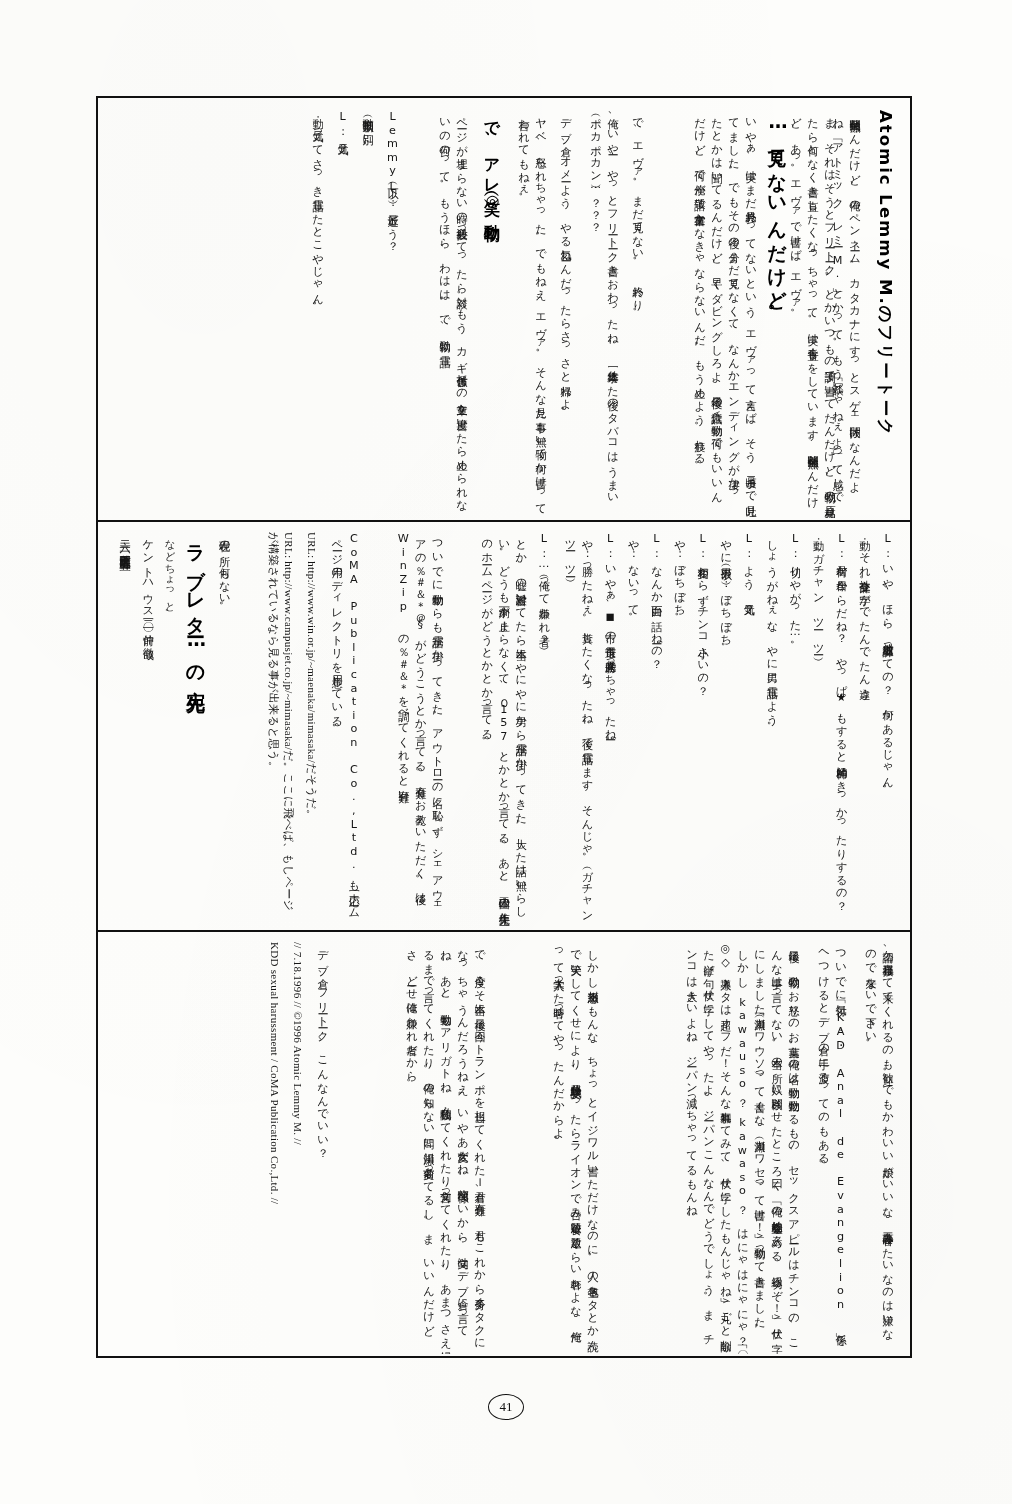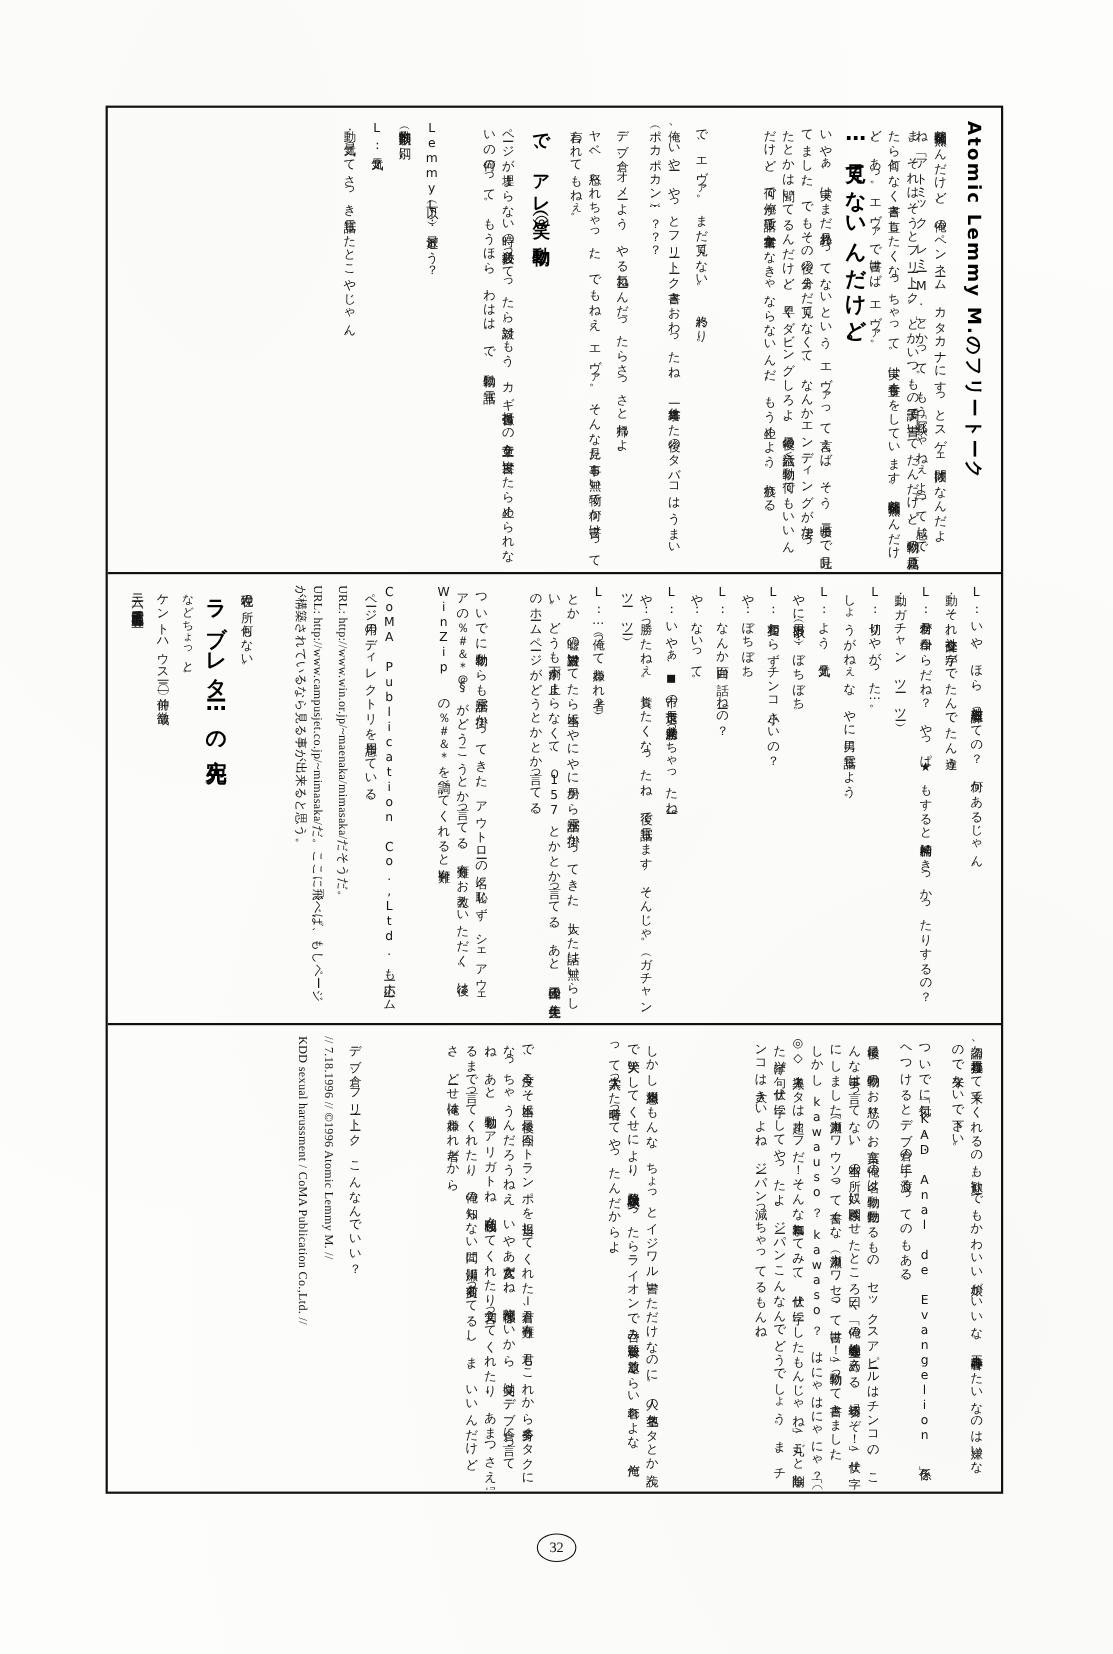--- a/index.html
+++ b/index.html
@@ -197,14 +197,14 @@
     <div class="vcol" style="width:44px;">勿論、直接尋ねて来てくれるのも歓迎。でもかわいい娘がいいな。工藤静香みたいなのは嫌いなので来ないで下さい。</div>
     <div class="vcol" style="width:44px;">ついでに「気付 K・A・D Anal de Evangelion 係」をヘつけるとデブ倉の手に渡るってのもある。</div>
     <div class="vcol" style="width:198px;">最後に、動物のお怒りのお言葉。「俺の名は動物、動物たるもの、セックスアピールはチンコの、こんな事は言ってない。本当の所、奴に検閲させたところ曰く、「俺の社会的立場を云々める、縁切るぞ！」＞伏せ字にしました「川瀬（カワウソ）って書くな、川瀬（カワセ）って書け！」＞動物って書きました。しかし kawauso？ kawaso？　はにゃはにゃにゃ？「〇◎◇導入ネタは超オフだ！そんな事知れてみて、伏せ字にしたもんじゃね」＞丸ごと削除した挙げ句、伏せ字にしてやったよ。ジーパンこんなんでどうでしょう。ま、チンコは大きいよね。ジーパン減っちゃってるもんね。</div>
     <div class="vcol" style="width:110px;">しかし川瀬怒るもんな、ちょっとイジワル書いただけなのに。人の包茎ネタとか読んで大笑いしてくせにより、公務員試験受かったらライオンで呑み放題食い放題ぐらい奢れよな、俺だって大学入った時奢ってやったんだからよ。</div>
     <div class="vcol" style="width:154px;">で、今度こそ本当に最後。今回、トランポを担当してくれたＩ倉君、有難う。君もこれから多分オタクになっちゃうんだろうねえ。いやあ大変だね。俺関係ないから、文句はデブ倉に言ってね。あと、動物もアリガトね、色々検閲してくれたり文句言ってくれたり、あまつさえ縁切るまで言ってくれたり。俺の知らない間に川瀬に名前変ってるし。ま、いいんだけどさ、どーせ俺は嫌われ者だから。</div>
     <div class="vcol" style="width:24px;">デブ倉、フリートーク、こんなんでいい？</div>
     <div class="latin-col" style="width:20px;">// 7.18.1996 // ©1996 Atomic Lemmy M. //</div>
     <div class="latin-col" style="width:20px;">KDD sexual harussment / CoMA Publication Co.,Ltd. //</div>
   </div>
 
-  <div class="page-num">32</div>
+  <div class="page-num">41</div>
 </div>
 
 </body></html>

